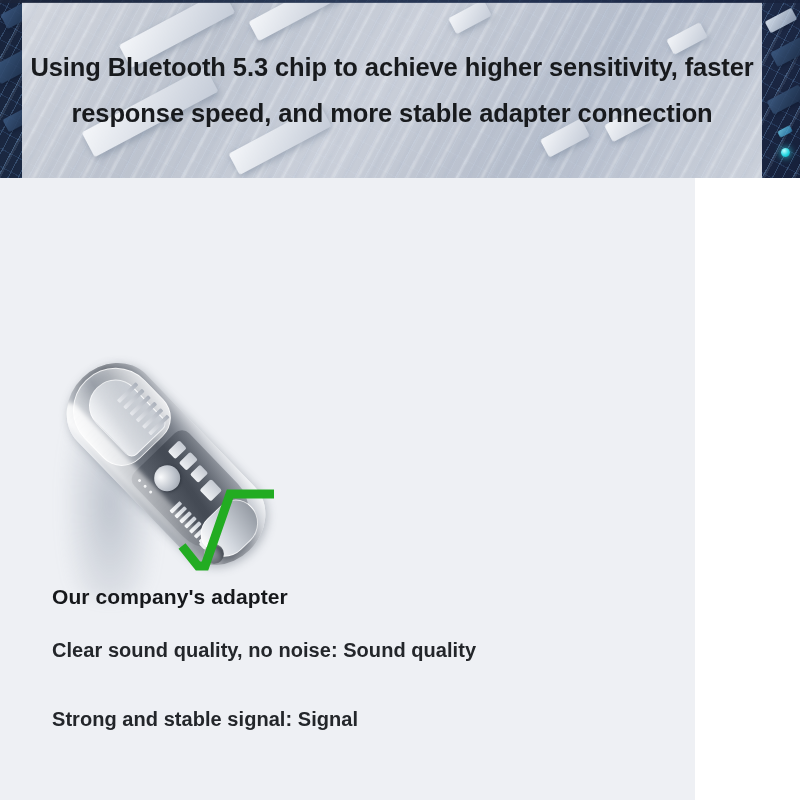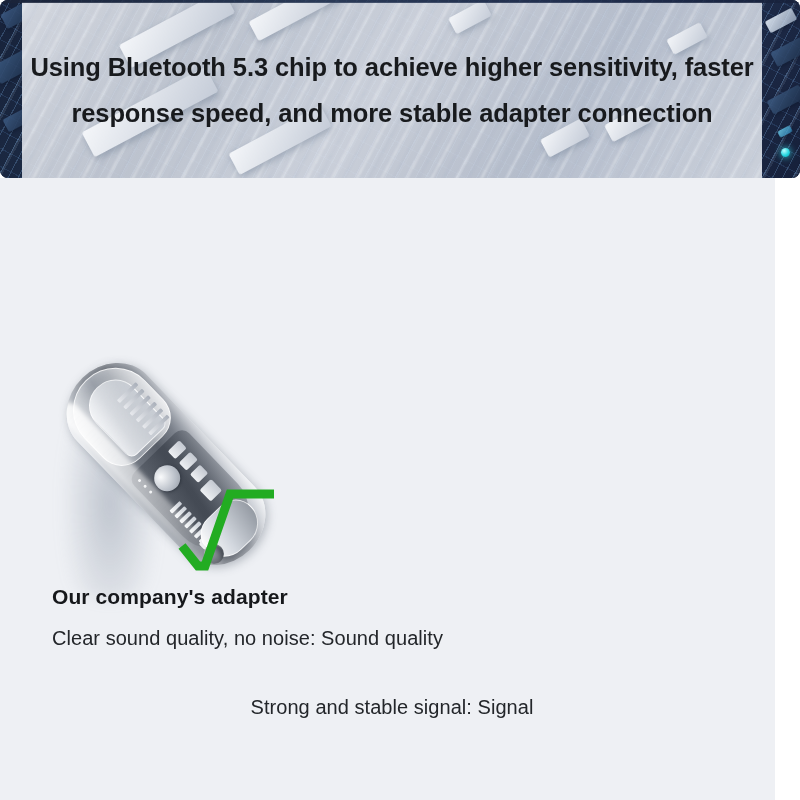--- a/index.html
+++ b/index.html
@@ -9,21 +9,20 @@
     font-family:"Liberation Sans","DejaVu Sans",sans-serif;
     overflow:hidden;
   }
   .page{position:relative;width:800px;height:800px;background:#ffffff;overflow:hidden;}
 
   
   .banner{
     position:absolute;left:0;top:0;width:800px;height:178px;
     overflow:hidden;
     background:#1b2940;
-    border-radius:8px;
   }
   
   .pcb-base{
     position:absolute;inset:0;
     background:
       linear-gradient(118deg,#17223a 0%,#1d2c46 18%,#24344f 35%,#1b2840 55%,#223150 75%,#16203a 100%);
   }
   
   .pcb-traces{
     position:absolute;inset:-40px;
@@ -85,21 +84,21 @@
     font-size:25.5px;
     font-weight:600;
     color:#181a1d;
     line-height:46px;
     letter-spacing:-.1px;
   }
   .banner-headline .l2{display:block;}
 
   
   .lower{
-    position:absolute;left:0;top:178px;width:775px;height:622px;
+    position:absolute;left:0;top:178px;width:695px;height:622px;
     background:#eef0f4;
   }
 
   
   .device-wrap{
     position:absolute;left:70px;top:172px;width:215px;height:220px;
   }
   .device{
     position:absolute;left:48px;top:-6px;
     width:96px;height:240px;
@@ -183,27 +182,27 @@
   .check-mark{
     position:absolute;left:178px;top:302px;width:100px;height:92px;
   }
 
   
   .adapter-heading{
     position:absolute;left:52px;top:407px;
     font-size:21px;font-weight:bold;color:#16181b;letter-spacing:.1px;
   }
   .features{
-    position:absolute;left:52px;top:448px;width:680px;
+    position:absolute;left:52px;top:460px;width:680px;font-weight:bold;
   }
   .feature-line{
     font-size:20px;color:#23262a;line-height:24px;margin-bottom:45px;
     letter-spacing:.05px;
   }
-  .feature-line:last-child{margin-bottom:8px;text-align:center;}
+  .feature-line:last-child{margin-bottom:8px;}
 </style>
 </head>
 <body>
 
 <div class="page">
 
   <div class="banner">
     <div class="pcb-base"></div>
     <div class="pcb-traces"></div>
 

